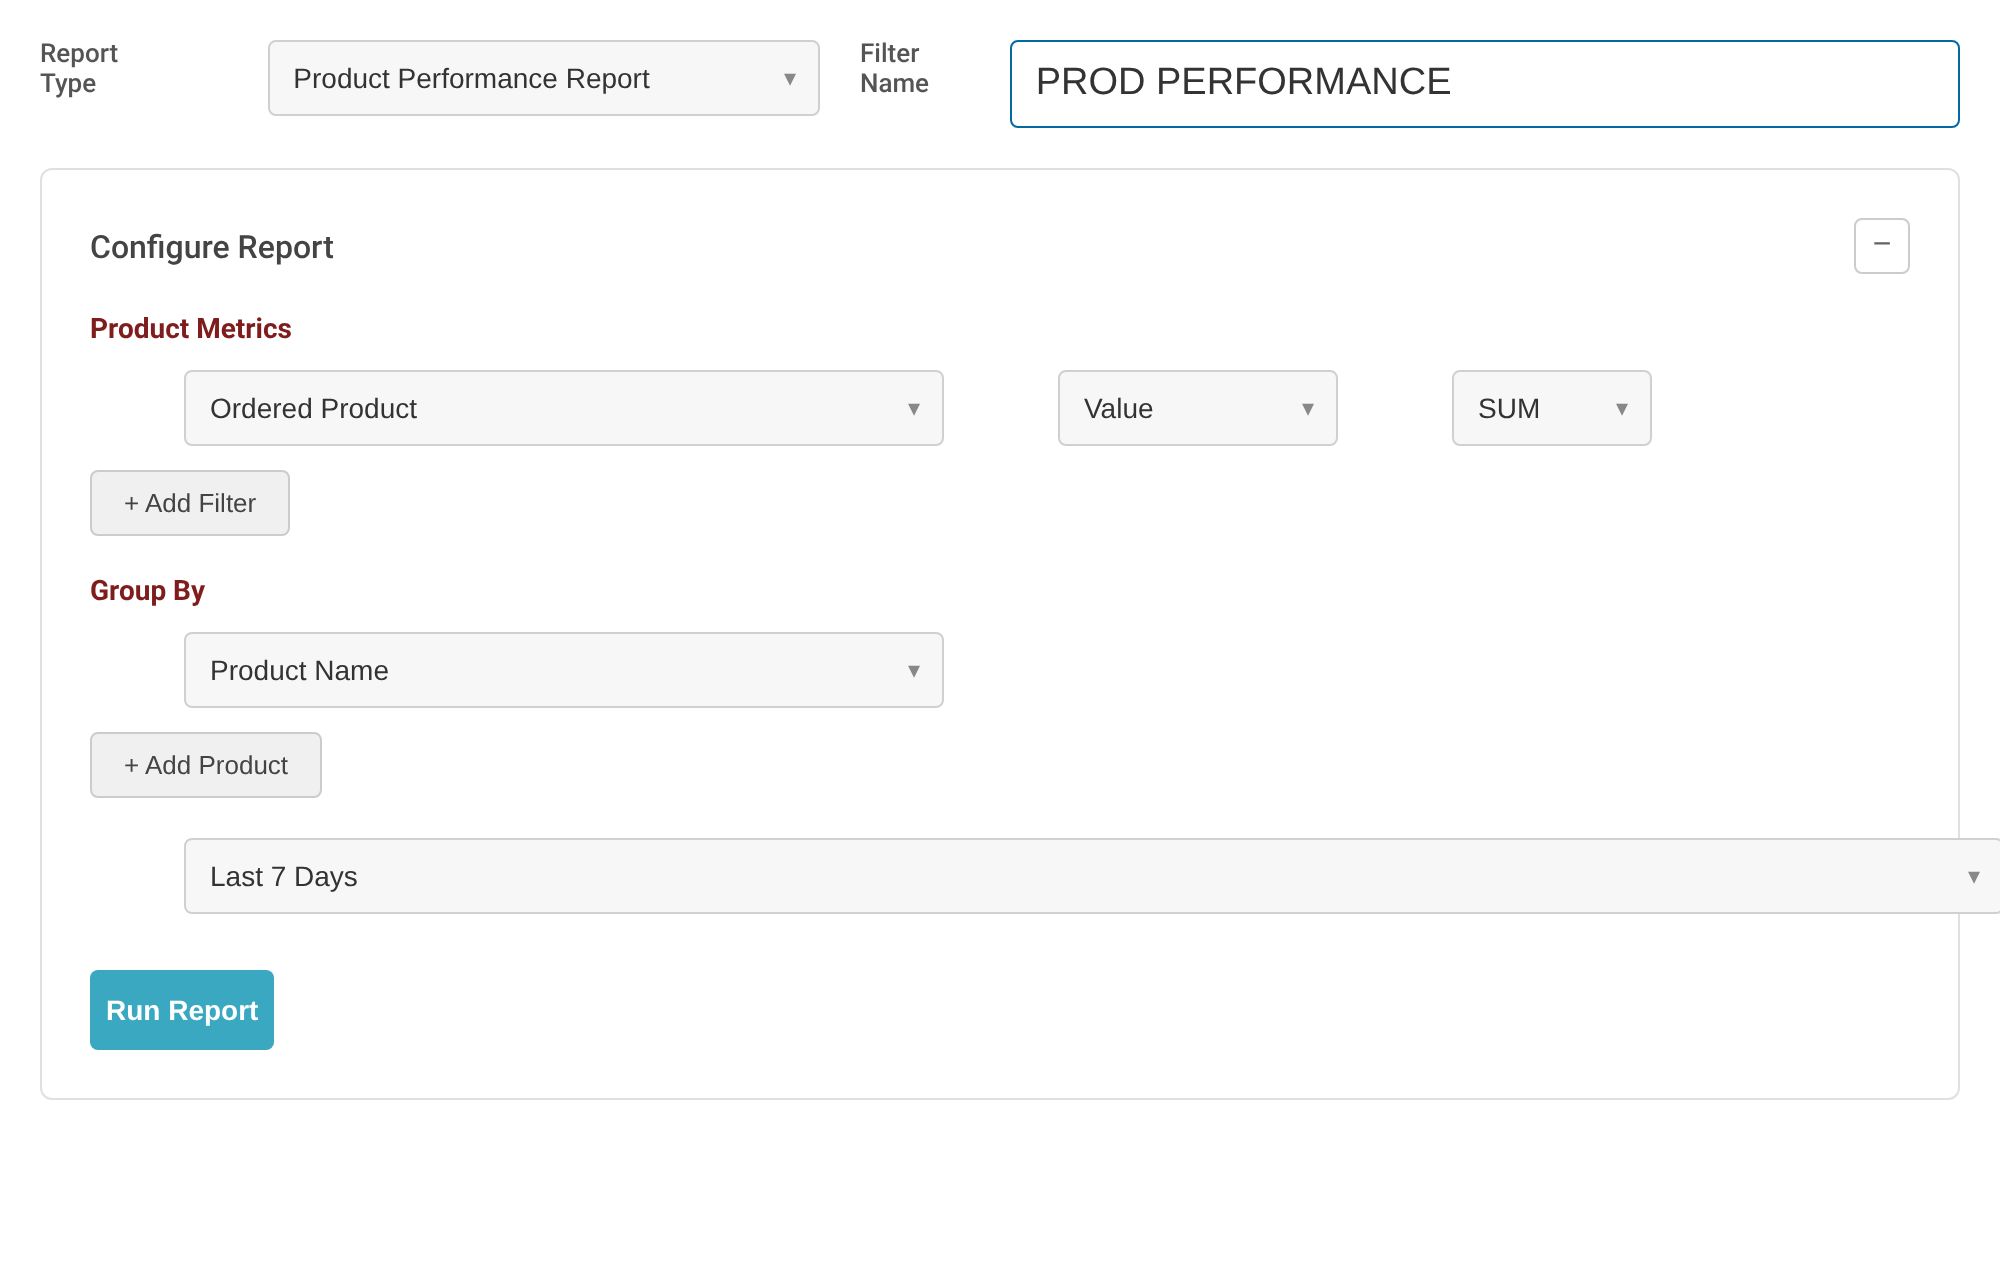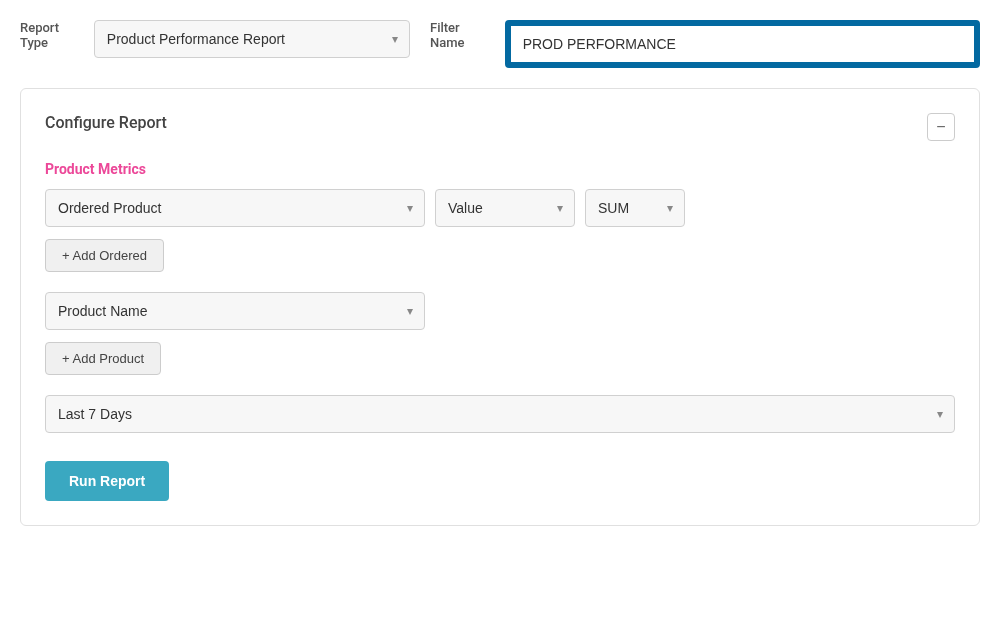--- a/index.html
+++ b/index.html
@@ -41,20 +41,21 @@
     .field-label {
       font-size: 13px;
       font-weight: 500;
       color: #555;
     }
 
     .select-wrapper {
       position: relative;
       display: inline-block;
       width: 100%;
+      margin-left: 47px;
     }
 
     .select-wrapper select {
       appearance: none;
       -webkit-appearance: none;
       width: 100%;
       padding: 10px 36px 10px 12px;
       border: 1px solid #d0d0d0;
       border-radius: 4px;
       background: #f7f7f7;
@@ -70,38 +71,39 @@
       top: 50%;
       transform: translateY(-50%);
       pointer-events: none;
       color: #888;
       font-size: 12px;
     }
 
     .text-input {
       width: 100%;
       padding: 10px 12px;
-      border: 6px solid #0369a1;
-      border-radius: 4px;
-      font-size: 14px;
+      border: 1px solid #0369a1;
+      border-radius: 4px;
+      font-size: 19px;
       color: #333;
       outline: none;
       background: #fff;
     }
 
     .configure-panel {
       border: 1px solid #e0e0e0;
       border-radius: 6px;
       padding: 24px;
       position: relative;
     }
 
     .panel-header {
       display: flex;
       justify-content: space-between;
+      align-items: center;
       margin-bottom: 20px;
     }
 
     .panel-title {
       font-size: 16px;
       font-weight: 500;
       color: #444;
     }
 
     .collapse-btn {
@@ -114,21 +116,21 @@
       display: flex;
       align-items: center;
       justify-content: center;
       font-size: 16px;
       color: #666;
     }
 
     .section-label {
       font-size: 14px;
       font-weight: 700;
-      color: #ec4899;
+      color: #7f1d1d;
       margin-bottom: 12px;
     }
 
     .section {
       margin-bottom: 20px;
     }
 
     .metric-row {
       display: flex;
       gap: 10px;
@@ -167,21 +169,21 @@
       flex: 0 0 380px;
     }
 
     .timeframe-select {
       flex: 0 0 200px;
     }
 
     .run-btn {
       display: inline-flex;
       align-items: center;
-      padding: 12px 24px;
+      padding: 12px 8px;
       background: #3aa8c1;
       color: #fff;
       border: none;
       border-radius: 4px;
       font-size: 14px;
       font-weight: 700;
       cursor: pointer;
       margin-top: 8px;
     }
   </style>
@@ -230,26 +232,27 @@
         <span class="select-arrow">▾</span>
       </div>
       <div class="select-wrapper metric-select-small">
         <select>
           <option>SUM</option>
         </select>
         <span class="select-arrow">▾</span>
       </div>
     </div>
     <button class="add-btn">
-      <span>+ Add Ordered</span>
+      <span>+ Add Filter</span>
     </button>
   </div>
 
   
   <div class="section">
+    <div class="section-label">Group By</div>
     <div class="metric-row">
       <div class="select-wrapper group-by-select">
         <select>
           <option>Product Name</option>
         </select>
         <span class="select-arrow">▾</span>
       </div>
     </div>
     <button class="add-btn">
       <span>+ Add Product</span>

